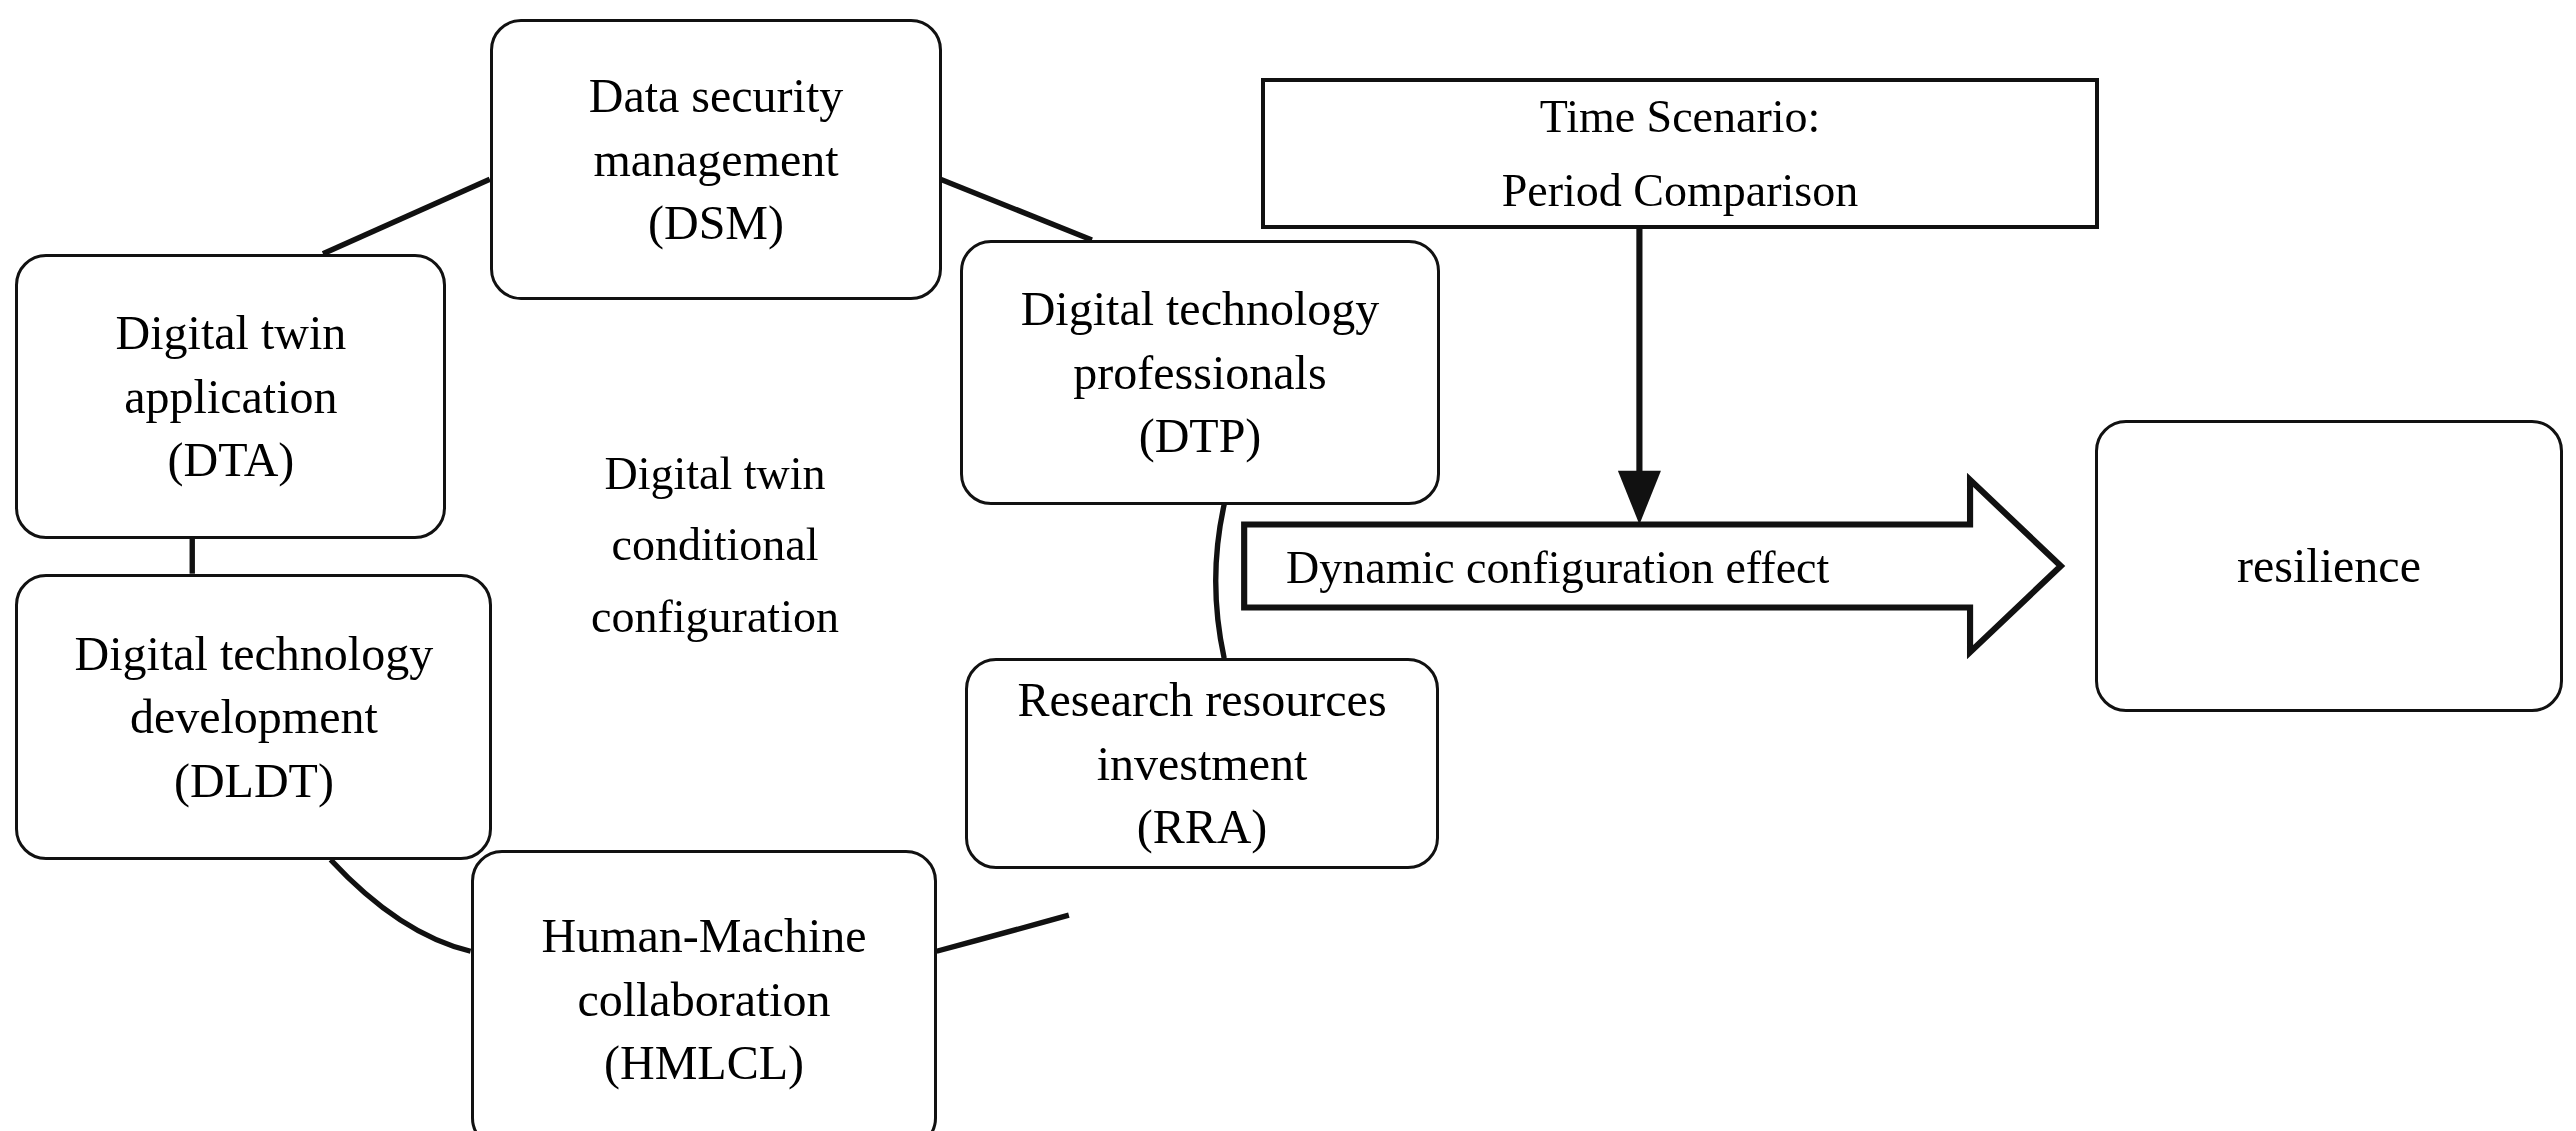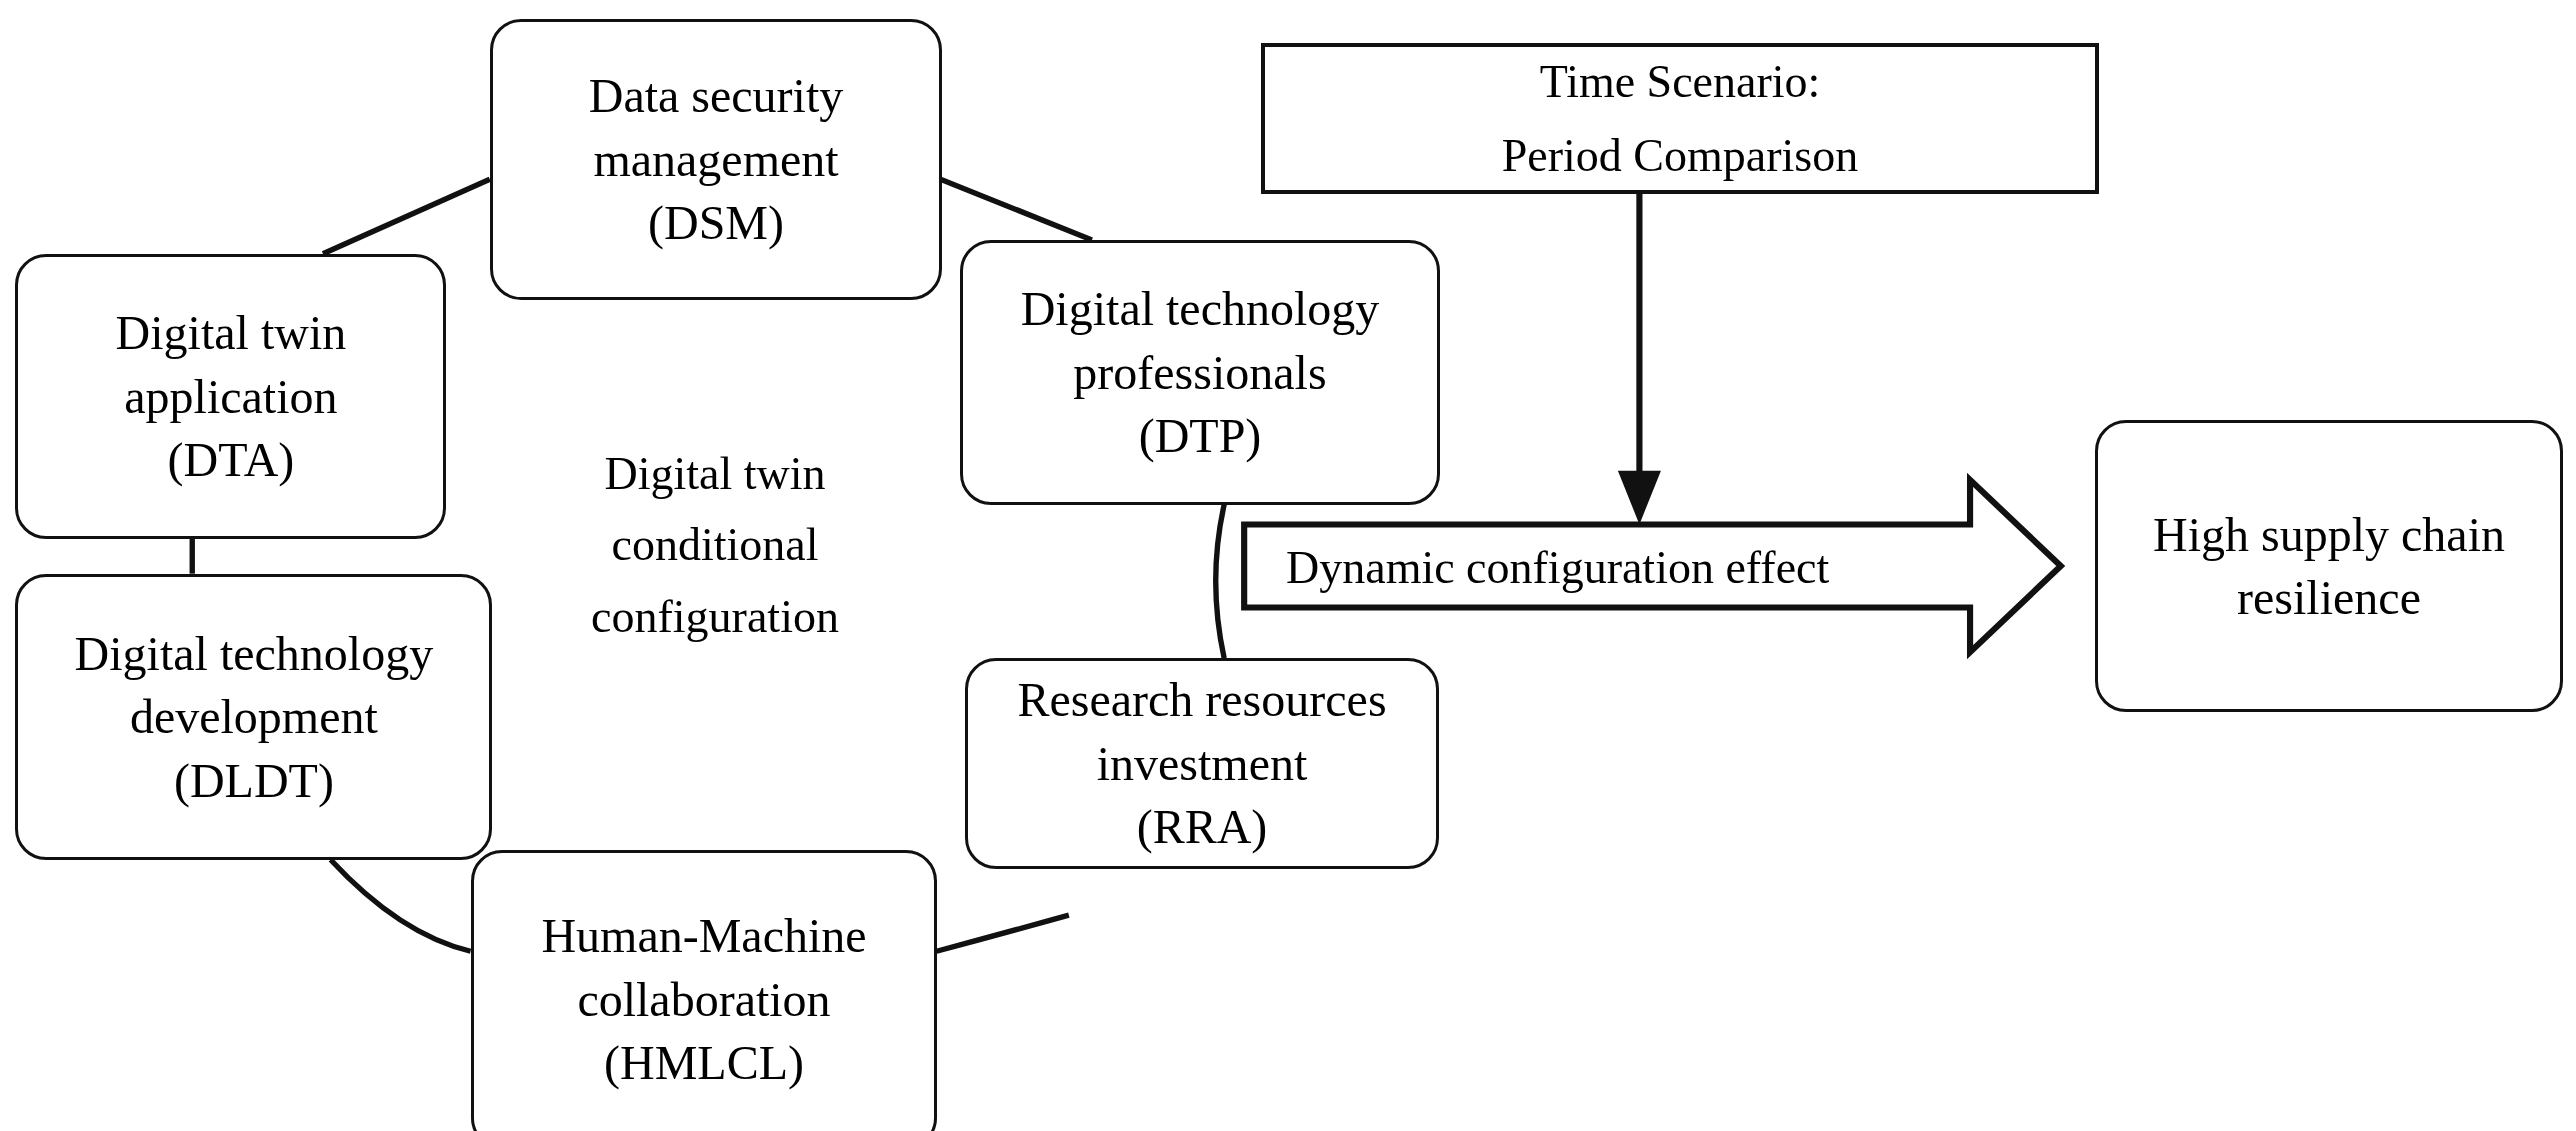--- a/index.html
+++ b/index.html
@@ -3,21 +3,21 @@
 <meta charset="utf-8">
 <style>
   html,body{margin:0;padding:0;background:#ffffff;}
   body{width:2576px;height:1132px;font-family:"Liberation Serif",serif;color:#000;}
   #stage{position:relative;width:2576px;height:1132px;overflow:hidden;background:#fff;}
   #wires{position:absolute;left:0;top:0;width:2576px;height:1132px;}
   .node{position:absolute;box-sizing:border-box;display:flex;flex-direction:column;
         align-items:center;justify-content:center;background:#fff;border:3.8px solid #111;
         border-radius:31px;text-align:right;line-height:1.32;z-index:3;}
   .node .ln{display:block;white-space:nowrap;}
-  .rect{border-radius:0;border-width:4.6px;}
+  .rect{border-radius:0;border-width:4.6px;margin-top:35px;}
   .f60{font-size:46px;}
   .f62{font-size:48px;}
   .center-label{position:absolute;text-align:center;line-height:1.55;font-size:46px;z-index:2;}
   .arrow-label{position:absolute;z-index:5;font-size:46px;white-space:nowrap;}
 </style>
 </head>
 <body>
 
 <div id="stage">
 
@@ -80,21 +80,20 @@
     <span class="ln">investment</span>
     <span class="ln">(RRA)</span>
   </div>
 
   <div class="node rect f60" style="left:1261px;top:43px;width:838px;height:151px;line-height:1.6;">
     <span class="ln">Time Scenario:</span>
     <span class="ln">Period Comparison</span>
   </div>
 
   <div class="node f62" style="left:2095px;top:420px;width:468px;height:292px;">
-    <span class="ln">High supply chain</span>
     <span class="ln">resilience</span>
   </div>
 
   <div class="center-label" style="left:538px;top:438px;width:354px;">
     <div>Digital twin</div>
     <div>conditional</div>
     <div>configuration</div>
   </div>
 
   <div class="arrow-label" style="left:1286px;top:541px;">Dynamic configuration effect</div>

